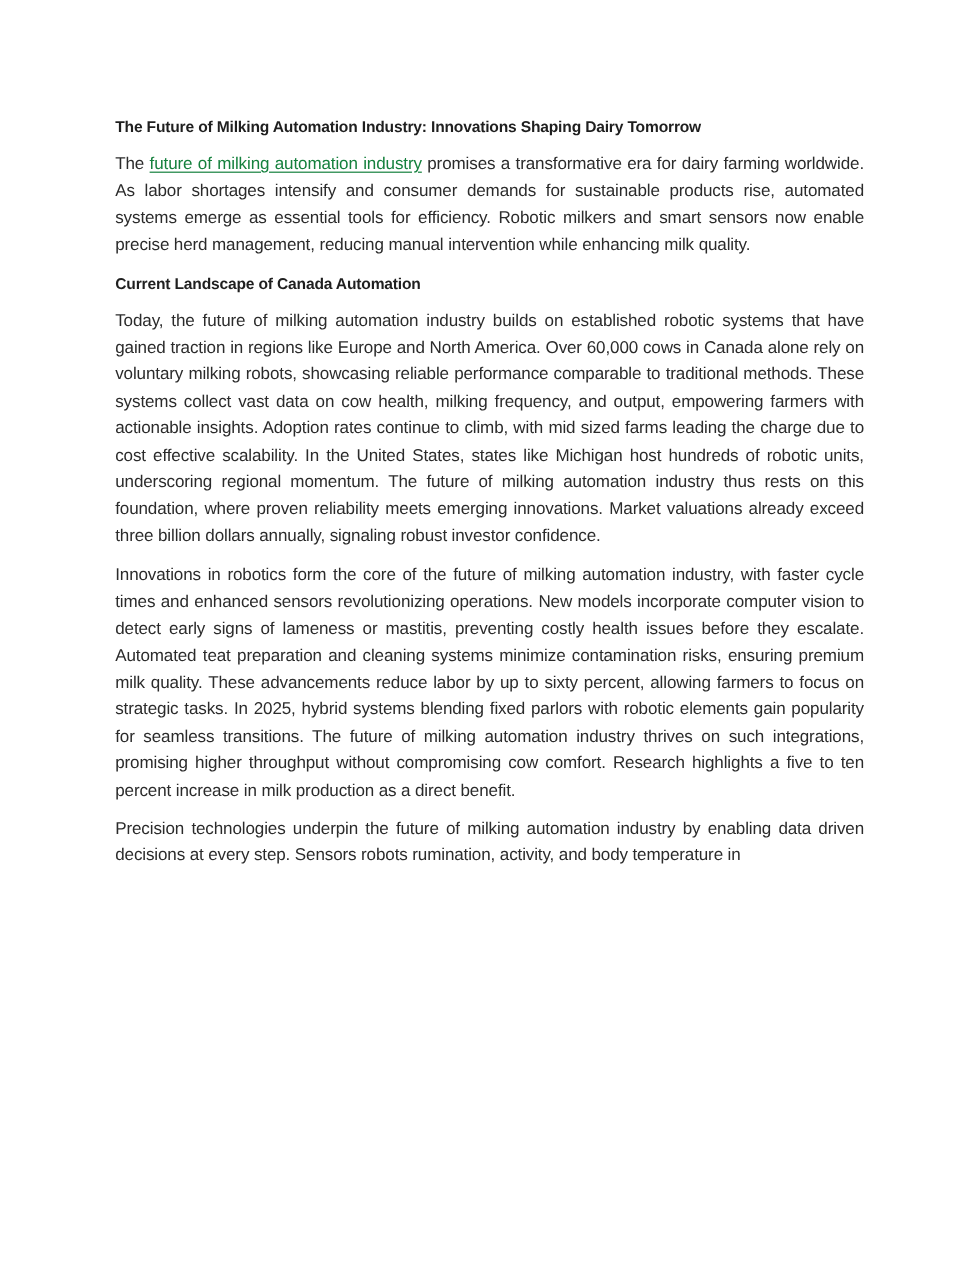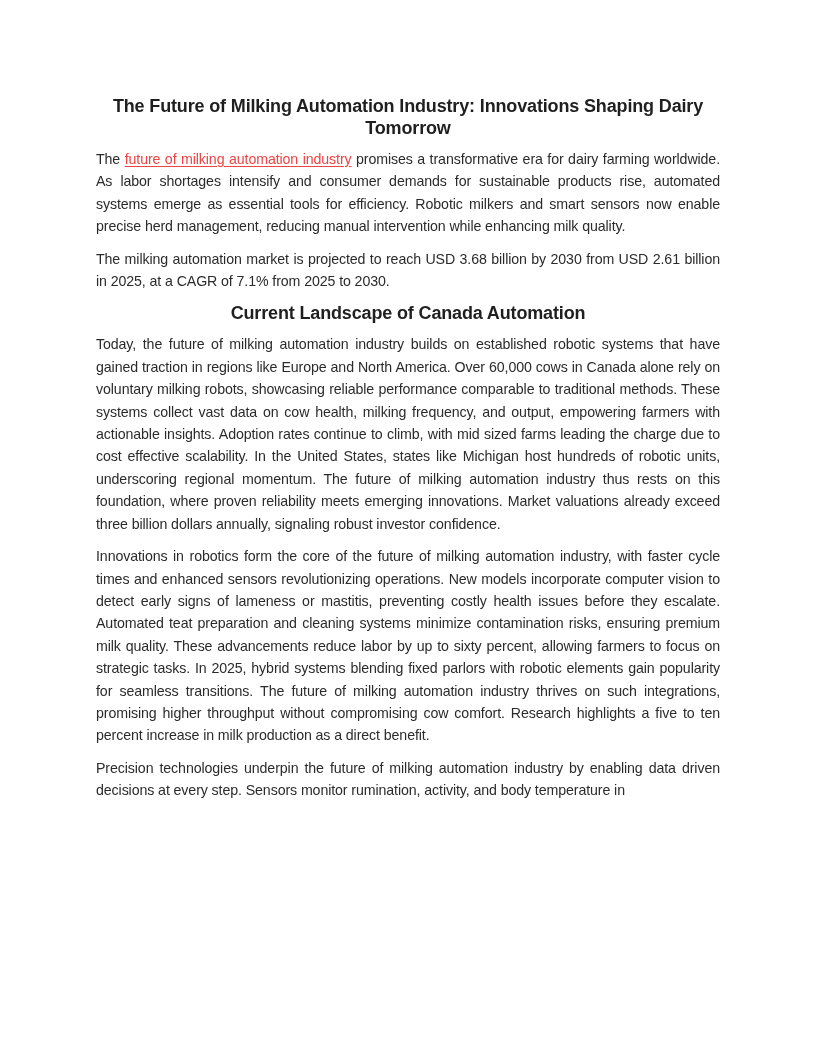--- a/index.html
+++ b/index.html
@@ -16,51 +16,49 @@
       color: #262626;
     }
     .page {
       position: absolute;
       left: 96px;
       top: 95px;
       width: 624px;
     }
     .heading {
       font-weight: bold;
-      font-size: 18px;
+      font-size: 13px;
       line-height: 22px;
       margin: 0 0 9px 0;
       color: #1f1f1f;
       letter-spacing: -0.15px;
-      text-align: center;
     }
     .para {
       font-size: 14.2px;
       line-height: 22.4px;
       text-align: justify;
       margin: 0 0 10px 0;
       letter-spacing: -0.1px;
       color: #2b2b2b;
     }
     a.link {
-      color: #ef4444;
+      color: #15803d;
       text-decoration: underline;
       text-underline-offset: 2px;
     }
     #h1 { margin-bottom: 9px; }
   </style>
 </head>
 <body>
 
 <div class="page">
   <p id="h1" class="heading">The Future of Milking Automation Industry: Innovations Shaping Dairy Tomorrow</p>
 
   <p class="para"><span>The </span><a class="link" href="#">future of milking automation industry</a><span> promises a transformative era for dairy farming worldwide. As labor shortages intensify and consumer demands for sustainable products rise, automated systems emerge as essential tools for efficiency. Robotic milkers and smart sensors now enable precise herd management, reducing manual intervention while enhancing milk quality.</span></p>
 
-  <p class="para">The milking automation market is projected to reach USD 3.68 billion by 2030 from USD 2.61 billion in 2025, at a CAGR of 7.1% from 2025 to 2030.</p>
 
   <p class="heading">Current Landscape of Canada Automation</p>
   <p class="para">Today, the future of milking automation industry builds on established robotic systems that have gained traction in regions like Europe and North America. Over 60,000 cows in Canada alone rely on voluntary milking robots, showcasing reliable performance comparable to traditional methods. These systems collect vast data on cow health, milking frequency, and output, empowering farmers with actionable insights. Adoption rates continue to climb, with mid sized farms leading the charge due to cost effective scalability. In the United States, states like Michigan host hundreds of robotic units, underscoring regional momentum. The future of milking automation industry thus rests on this foundation, where proven reliability meets emerging innovations. Market valuations already exceed three billion dollars annually, signaling robust investor confidence.</p>
 
   <p class="para">Innovations in robotics form the core of the future of milking automation industry, with faster cycle times and enhanced sensors revolutionizing operations. New models incorporate computer vision to detect early signs of lameness or mastitis, preventing costly health issues before they escalate. Automated teat preparation and cleaning systems minimize contamination risks, ensuring premium milk quality. These advancements reduce labor by up to sixty percent, allowing farmers to focus on strategic tasks. In 2025, hybrid systems blending fixed parlors with robotic elements gain popularity for seamless transitions. The future of milking automation industry thrives on such integrations, promising higher throughput without compromising cow comfort. Research highlights a five to ten percent increase in milk production as a direct benefit.</p>
 
-  <p class="para">Precision technologies underpin the future of milking automation industry by enabling data driven decisions at every step. Sensors monitor rumination, activity, and body temperature in</p>
+  <p class="para">Precision technologies underpin the future of milking automation industry by enabling data driven decisions at every step. Sensors robots rumination, activity, and body temperature in</p>
 </div>
 
 </body></html>

